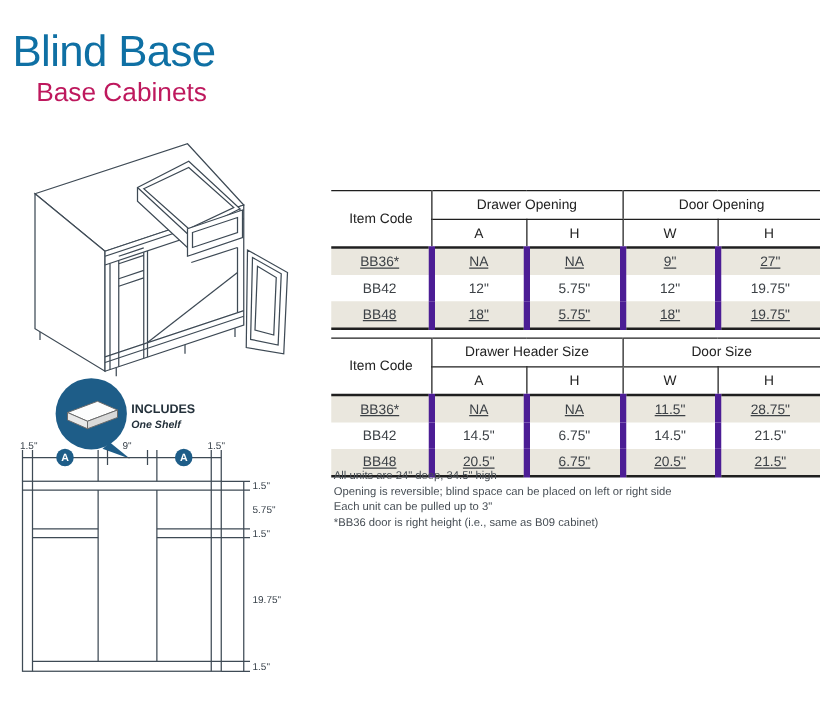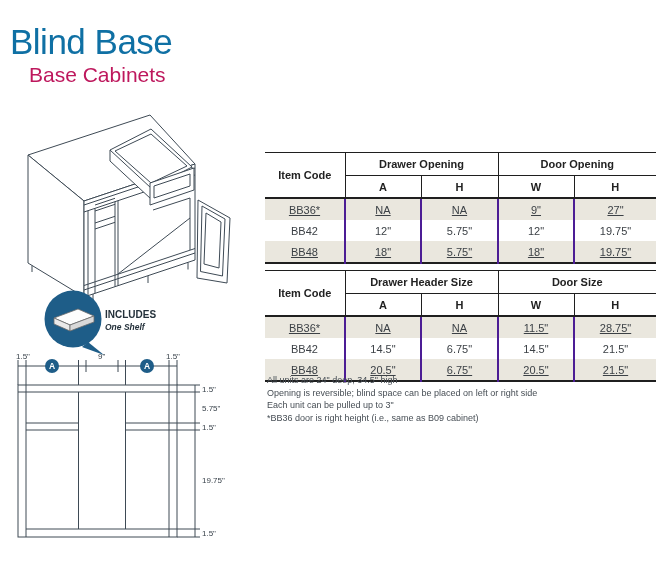--- a/index.html
+++ b/index.html
@@ -17,40 +17,40 @@
   }
   
   .spec-table {
     position:absolute; left:265px; width:391px;
     border-collapse:collapse; table-layout:fixed;
     font-size:11px; color:#3c4146;
     border-top:1px solid #1f1f1f; border-bottom:2px solid #1f1f1f;
   }
   .spec-table.t1 { top:152px; }
   .spec-table.t2 { top:270px; }
-  .spec-table th { font-weight:bold; color:#222; }
+  .spec-table th { font-weight:normal; color:#222; }
   .spec-table th, .spec-table td {
     padding:0; text-align:center; vertical-align:middle; height:21px;
     overflow:hidden; white-space:nowrap;
   }
   .spec-table thead tr.grp th { height:22px; }
   .spec-table th.item { border-right:1px solid #1f1f1f; border-bottom:2px solid #1f1f1f; }
   .spec-table th.group { border-bottom:1px solid #1f1f1f; }
   .spec-table th.group.g2 { border-left:1px solid #1f1f1f; }
   .spec-table tr.sub th { border-bottom:2px solid #1f1f1f; border-left:1px solid #1f1f1f; }
-  .spec-table tbody td + td { border-left:2px solid #4c1d95; }
+  .spec-table tbody td + td { border-left:5px solid #4c1d95; }
   .spec-table tbody tr.shade { background:#eae7de;text-decoration:underline; }
   
   .notes {
     position:absolute; left:267px; top:374px; width:330px;
     font-size:9px; line-height:12.6px; color:#474e55;
   }
   
   .iso-wrap { position:absolute; left:18px; top:112px; }
-  .badge-wrap { position:absolute; left:42px; top:290px; }
+  .badge-wrap { position:absolute; left:42px; top:302px; }
   .elev-wrap { position:absolute; left:14px; top:350px; }
   svg { display:block; }
   .ln { stroke:#3e4a55; stroke-width:1; fill:none; }
   .face { stroke:#3e4a55; stroke-width:1; fill:#ffffff; }
   .dim-text { font-family:"Liberation Sans", sans-serif; font-size:8px; fill:#39424b; }
   .marker-text { font-family:"Liberation Sans", sans-serif; font-size:8.5px; font-weight:bold; fill:#ffffff; text-anchor:middle; }
   .badge-label { font-family:"Liberation Sans", sans-serif; font-size:10px; font-weight:bold; fill:#24313b; }
   .badge-sublabel { font-family:"Liberation Sans", sans-serif; font-size:8.5px; font-weight:bold; font-style:italic; fill:#24313b; }
 </style>
 </head>

